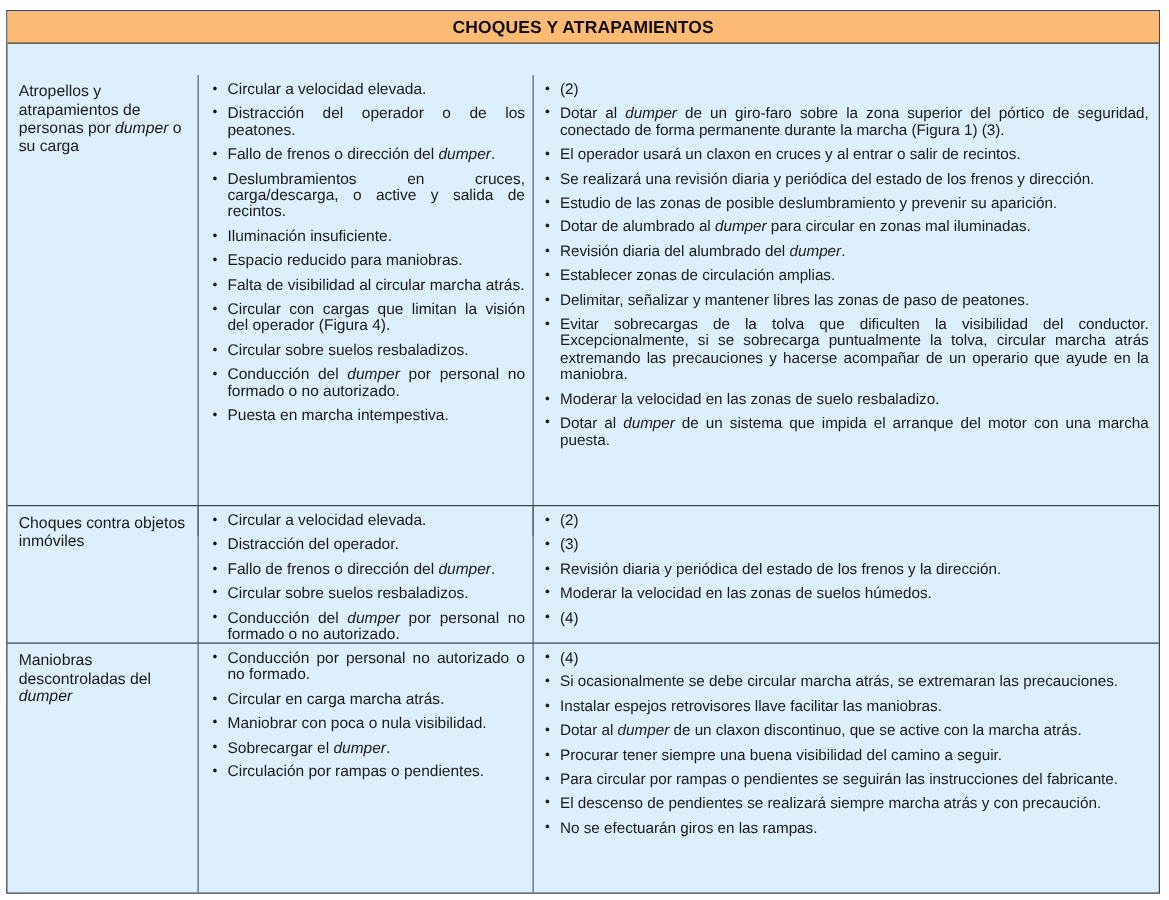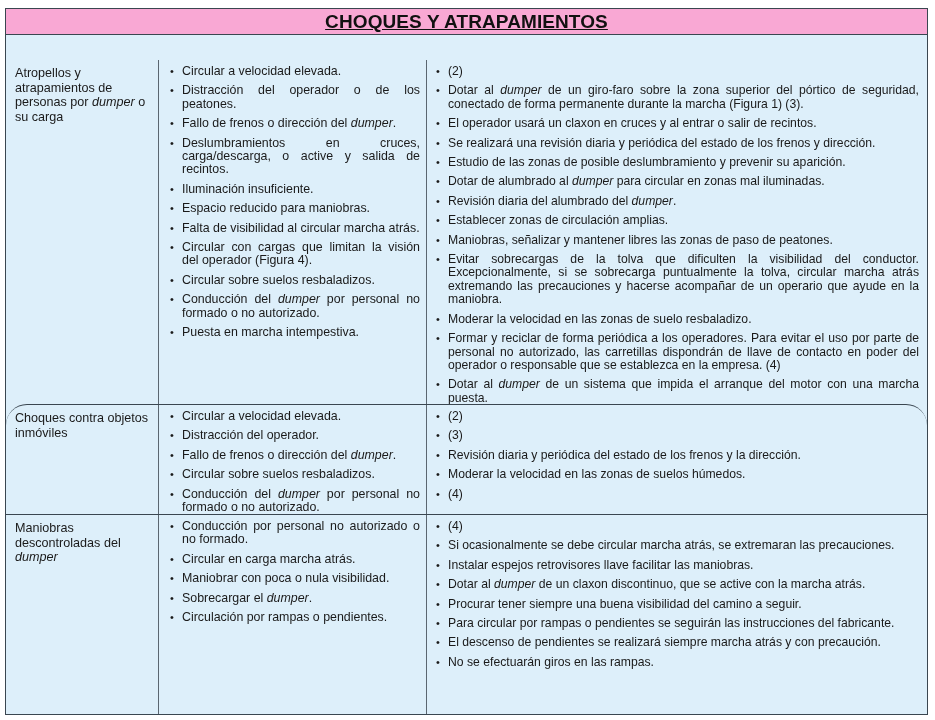--- a/index.html
+++ b/index.html
@@ -1,22 +1,22 @@
 <!DOCTYPE html>
 <html><head>
 <meta charset="utf-8">
 <style>
   html, body { margin: 0; padding: 0; background: #ffffff; }
   body { width: 935px; height: 720px; position: relative; overflow: hidden;
          font-family: "Liberation Sans", sans-serif; color: #1a1a1a; }
   .tbl { position: absolute; left: 5px; top: 8px; width: 923px; height: 707px;
          border: 1.5px solid #3a4650; box-sizing: border-box; background: #ddeffa; }
-  .hdr { height: 25px; background: #f9a8d4; border-bottom: 1.5px solid #3a4650;
-         text-align: center; font-weight: bold; font-size: 19px; line-height: 25px;
-         letter-spacing: 0.1px; color: #111; text-decoration: underline; }
+  .hdr { height: 25px; background: #fdba74; border-bottom: 1.5px solid #3a4650;
+         text-align: center; font-weight: bold; font-size: 14px; line-height: 25px;
+         letter-spacing: 0.1px; color: #111; }
   .row { position: absolute; left: 0; right: 0; border-top: 1.5px solid #3a4650; }
   .row.first { border-top: none; margin-top: 25px; }
   .c1, .c2, .c3 { position: absolute; top: 0; bottom: 0; box-sizing: border-box; }
   .c1 { left: 0; width: 152px; padding: 6px 8px 0 9px; }
   .c2 { left: 152px; width: 268px; border-left: 1.5px solid #5a6670; padding: 5px 6px 0 10px; }
   .c3 { left: 420px; right: 0; border-left: 1.5px solid #5a6670; padding: 5px 8px 0 8px; }
   .risk { font-size: 12.6px; line-height: 14.6px; }
   ul { list-style: none; margin: 0; padding: 0; }
   li { position: relative; padding-left: 13px; font-size: 12.4px; line-height: 13.4px;
        margin-bottom: 6px; text-align: justify; }
@@ -52,30 +52,29 @@
     <div class="c3">
         <ul>
           <li>(2)</li>
           <li>Dotar al <i>dumper</i> de un giro-faro sobre la zona superior del pórtico de seguridad, conectado de forma permanente durante la marcha (Figura 1) (3).</li>
           <li>El operador usará un claxon en cruces y al entrar o salir de recintos.</li>
           <li>Se realizará una revisión diaria y periódica del estado de los frenos y dirección.</li>
           <li>Estudio de las zonas de posible deslumbramiento y prevenir su aparición.</li>
           <li>Dotar de alumbrado al <i>dumper</i> para circular en zonas mal iluminadas.</li>
           <li>Revisión diaria del alumbrado del <i>dumper</i>.</li>
           <li>Establecer zonas de circulación amplias.</li>
-          <li>Maniobras, señalizar y mantener libres las zonas de paso de peatones.</li>
+          <li>Delimitar, señalizar y mantener libres las zonas de paso de peatones.</li>
           <li>Evitar sobrecargas de la tolva que dificulten la visibilidad del conductor. Excepcionalmente, si se sobrecarga puntualmente la tolva, circular marcha atrás extremando las precauciones y hacerse acompañar de un operario que ayude en la maniobra.</li>
           <li>Moderar la velocidad en las zonas de suelo resbaladizo.</li>
-          <li>Formar y reciclar de forma periódica a los operadores. Para evitar el uso por parte de personal no autorizado, las carretillas dispondrán de llave de contacto en poder del operador o responsable que se establezca en la empresa. (4)</li>
           <li>Dotar al <i>dumper</i> de un sistema que impida el arranque del motor con una marcha puesta.</li>
         </ul>
       </div>
   </div>
 
-  <div class="row" style="top:395px;height:110px;border-radius:21px;">
+  <div class="row" style="top:395px;height:110px;">
     <div class="c1">
         <div class="risk">Choques contra objetos inmóviles</div>
       </div>
     <div class="c2">
         <ul>
           <li>Circular a velocidad elevada.</li>
           <li>Distracción del operador.</li>
           <li>Fallo de frenos o dirección del <i>dumper</i>.</li>
           <li>Circular sobre suelos resbaladizos.</li>
           <li>Conducción del <i>dumper</i> por personal no formado o no autorizado.</li>

